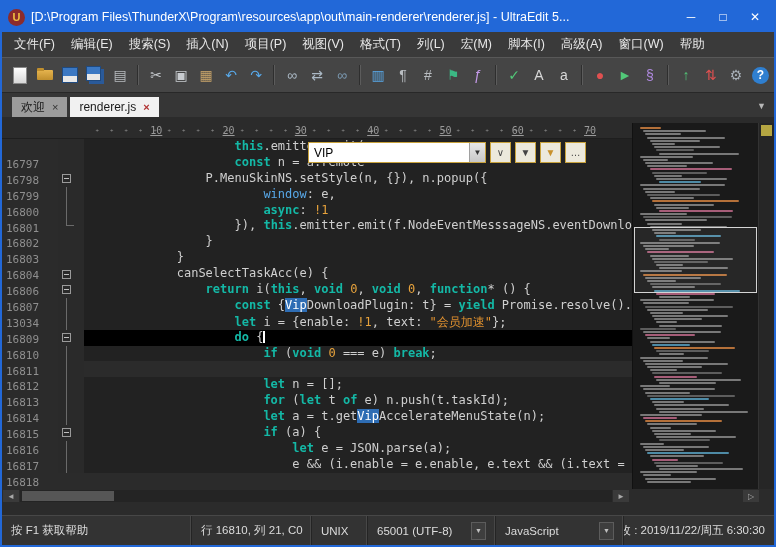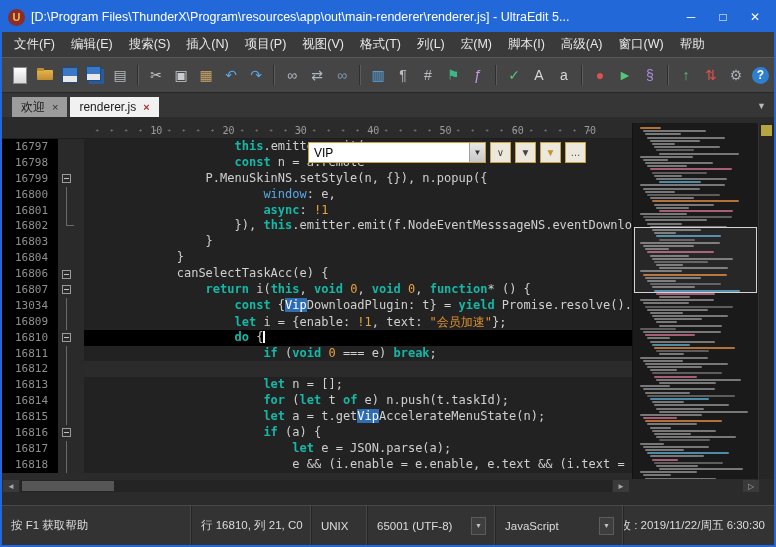--- a/index.html
+++ b/index.html
@@ -42,28 +42,28 @@
   .tab-close { font-size:11px; color:#333; line-height:1; }
   .tab.active .tab-close { color:#b03030; font-weight:bold; }
   .tab-dropdown { position:absolute; right:8px; bottom:6px; color:#b8b8b8; font-size:9px; }
 
   
   .editor-wrap { flex:1; display:flex; flex-direction:column; background:#2b2b2b; padding-top:6px; position:relative; overflow:hidden; }
   .main-row { display:flex; flex:1; overflow:hidden; }
   .rows { flex:1; display:flex; flex-direction:column; overflow:hidden; }
   .ruler-row { height:16px; display:flex; flex:none; background:#2b2b2b; border-bottom:1px solid #1e1e1e; }
   .ruler-spacer { width:88px; flex:none; }
-  .ruler-ticks { flex:1; display:flex; overflow:hidden; color:#9a9a9a; font:10px "DejaVu Sans Mono","Liberation Mono",monospace; align-items:center; }
+  .ruler-ticks { flex:1; display:flex; overflow:hidden; color:#9a9a9a; font:10px "DejaVu Sans Mono","Liberation Mono",monospace; align-items:center;text-decoration:underline; }
   .ruler-seg { width:72.3px; flex:none; text-align:right; height:100%; line-height:16px;
                background-image:radial-gradient(circle,#7a7a7a 0.9px, transparent 1.1px);
                background-size:14.46px 100%; background-repeat:repeat-x; background-position:0 center; }
 
   .row { height:15.9px; line-height:15.9px; display:flex; flex:none; }
-  .gut { width:56px; flex:none; background:#000000; color:#8f8f8f; font:11px "DejaVu Sans Mono","Liberation Mono",monospace;
-         padding-left:13px; line-height:15.9px; }
+  .gut { width:56px; flex:none; background:#7f1d1d; color:#8f8f8f; font:11px "DejaVu Sans Mono","Liberation Mono",monospace;
+         padding-left:4px; line-height:15.9px;margin-top:18px; }
   .fold { width:26px; flex:none; background:#2a2a2a; position:relative; display:flex; align-items:center; }
   .fbox { width:9px; height:9px; border:1px solid #9a9a9a; margin-left:4px;
           background:linear-gradient(#c0c0c0,#c0c0c0) center/5px 1px no-repeat; }
   .fv { background-image:linear-gradient(#6a6a6a,#6a6a6a); background-repeat:no-repeat; background-position:8px 0; background-size:1px 100%; }
   .fl { background-image:linear-gradient(#6a6a6a,#6a6a6a),linear-gradient(#6a6a6a,#6a6a6a);
         background-repeat:no-repeat,no-repeat; background-position:8px 0,8px 7px; background-size:1px 8px,8px 1px; }
   .code { flex:1; font:12px "DejaVu Sans Mono","Liberation Mono",monospace; white-space:pre; overflow:hidden;
           padding-left:6px; background:#222222; color:#cfcfcf; }
   .row.cur .code { background:#000; }
   .t-d { color:#cfcfcf; }
@@ -85,21 +85,21 @@
   .hscroll-row { height:14px; display:flex; background:#2b2b2b; align-items:center; flex:none; }
   .hs-btn { width:16px; height:12px; color:#a8a8a8; font-size:8px; display:flex; align-items:center; justify-content:center;
             background:#3a3a3a; margin:0 1px; flex:none; }
   .hs-track { width:592px; height:12px; background:#242424; position:relative; flex:none; }
   .hs-thumb { position:absolute; left:2px; top:1px; width:92px; height:10px; background:#565656; }
   .hs-gap { flex:1; }
 
   .gap-strip { height:12px; background:#2b2b2b; flex:none; }
 
   
-  .statusbar { height:40px; background:#333; border-top:1px solid #474747; display:flex; align-items:center;
+  .statusbar { height:30px; background:#333; border-top:1px solid #474747; display:flex; align-items:center;
                font-size:11.5px; color:#dcdcdc; flex:none; }
   .sb-seg { height:100%; display:flex; align-items:center; padding:0 9px; border-right:1px solid #242424;
             box-shadow:inset -1px 0 0 #474747; white-space:nowrap; overflow:hidden; }
   .sb-help { width:190px; }
   .sb-pos  { width:120px; }
   .sb-eol  { width:56px; }
   .sb-enc  { width:128px; }
   .sb-lang { width:128px; }
   .sb-mod  { flex:1; justify-content:flex-end; border-right:none; box-shadow:none; }
   .sb-dd { width:15px; height:18px; background:#3e3e3e; border:1px solid #5c5c5c; color:#c0c0c0; font-size:7px;

